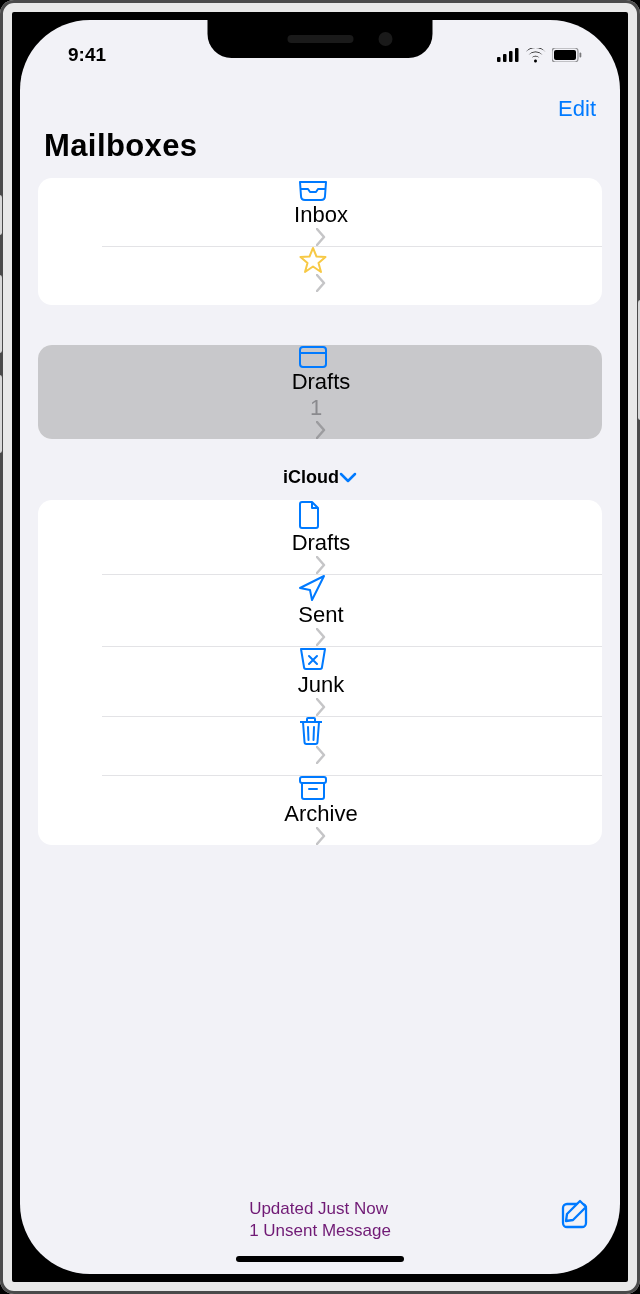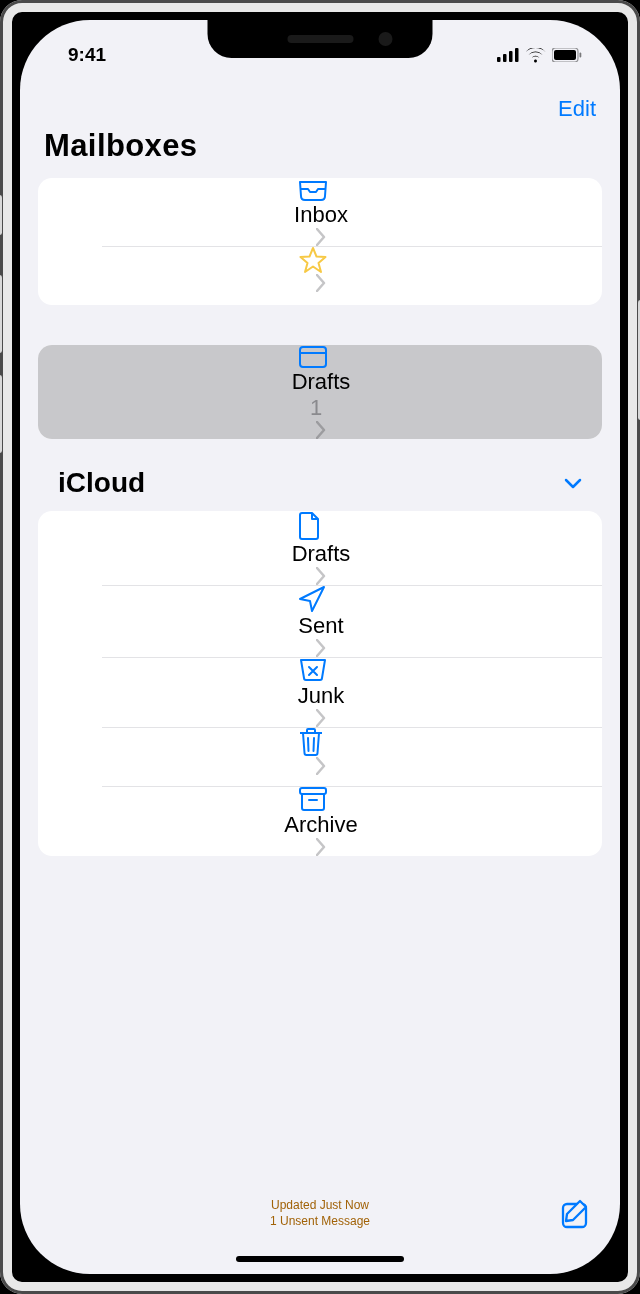--- a/index.html
+++ b/index.html
@@ -9,21 +9,21 @@
     display: flex;
     justify-content: center;
     align-items: flex-start;
     width: 640px;
     height: 1294px;
   }
   .device {
     width: 640px;
     height: 1294px;
     background: #000;
-    border-radius: 22px;
+    border-radius: 14px;
     padding: 20px;
     position: relative;
     box-shadow: inset 0 0 0 3px #4a4a4a, inset 0 0 0 12px #e8e8e8, inset 0 0 0 15px #000;
   }
   .screen {
     width: 100%;
     height: 100%;
     background: #f2f2f7;
     border-radius: 70px;
     overflow: hidden;
@@ -135,41 +135,41 @@
     color: #8a8a8e;
     margin-right: 10px;
   }
   .chevron {
     color: #c5c5c7;
     display: flex;
     align-items: center;
   }
   .section-header {
     display: flex;
-    justify-content: space-between;
+    justify-content: center;
     align-items: center;
     padding: 10px 20px 12px;
-    font-size: 28px;
+    font-size: 18px;
     font-weight: 700;
   }
   .section-header .caret { color: #007aff; }
   .toolbar {
     height: 86px;
     display: flex;
     align-items: flex-start;
     padding: 10px 28px 0;
     position: relative;
   }
   .toolbar-center {
     position: absolute;
     left: 50%;
     transform: translateX(-50%);
-    text-align: center;
-    font-size: 12px;
-    color: #a16207;
+    text-align: left;
+    font-size: 17px;
+    color: #701a75;
     line-height: 1.3;
   }
   .compose-btn {
     margin-left: auto;
     color: #007aff;
     background: none;
     border: none;
   }
   .home-indicator {
     position: absolute;

